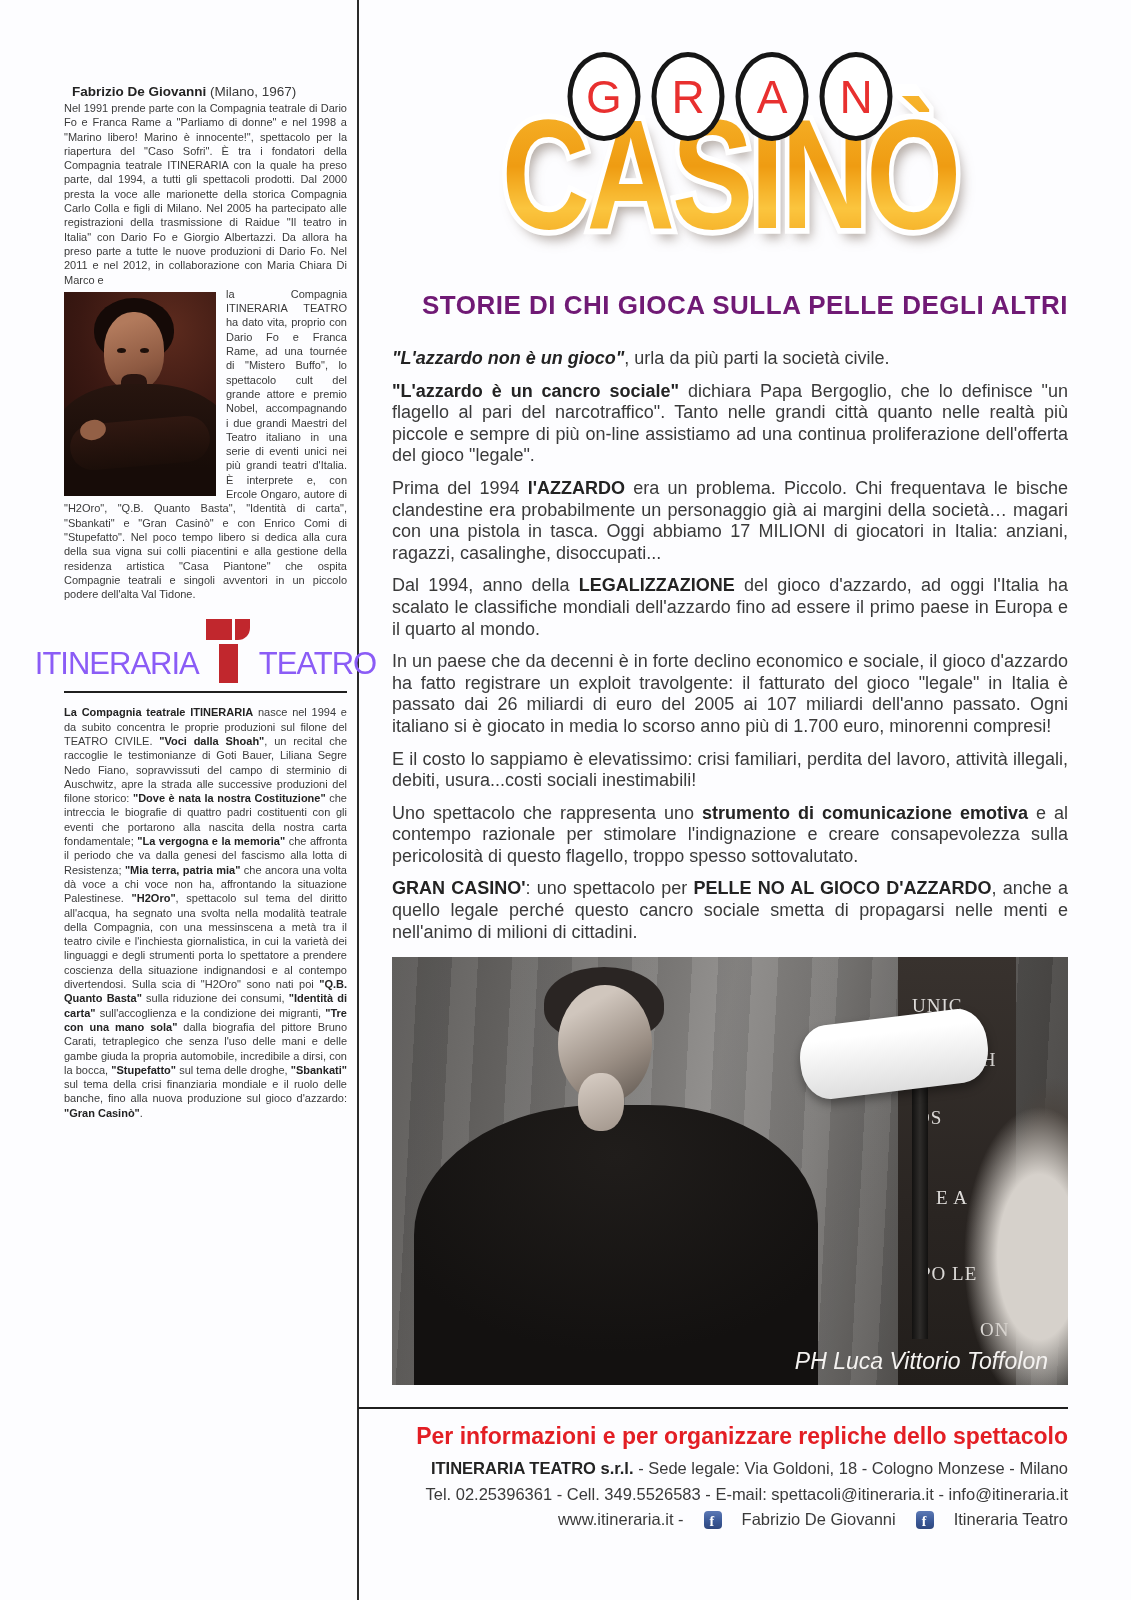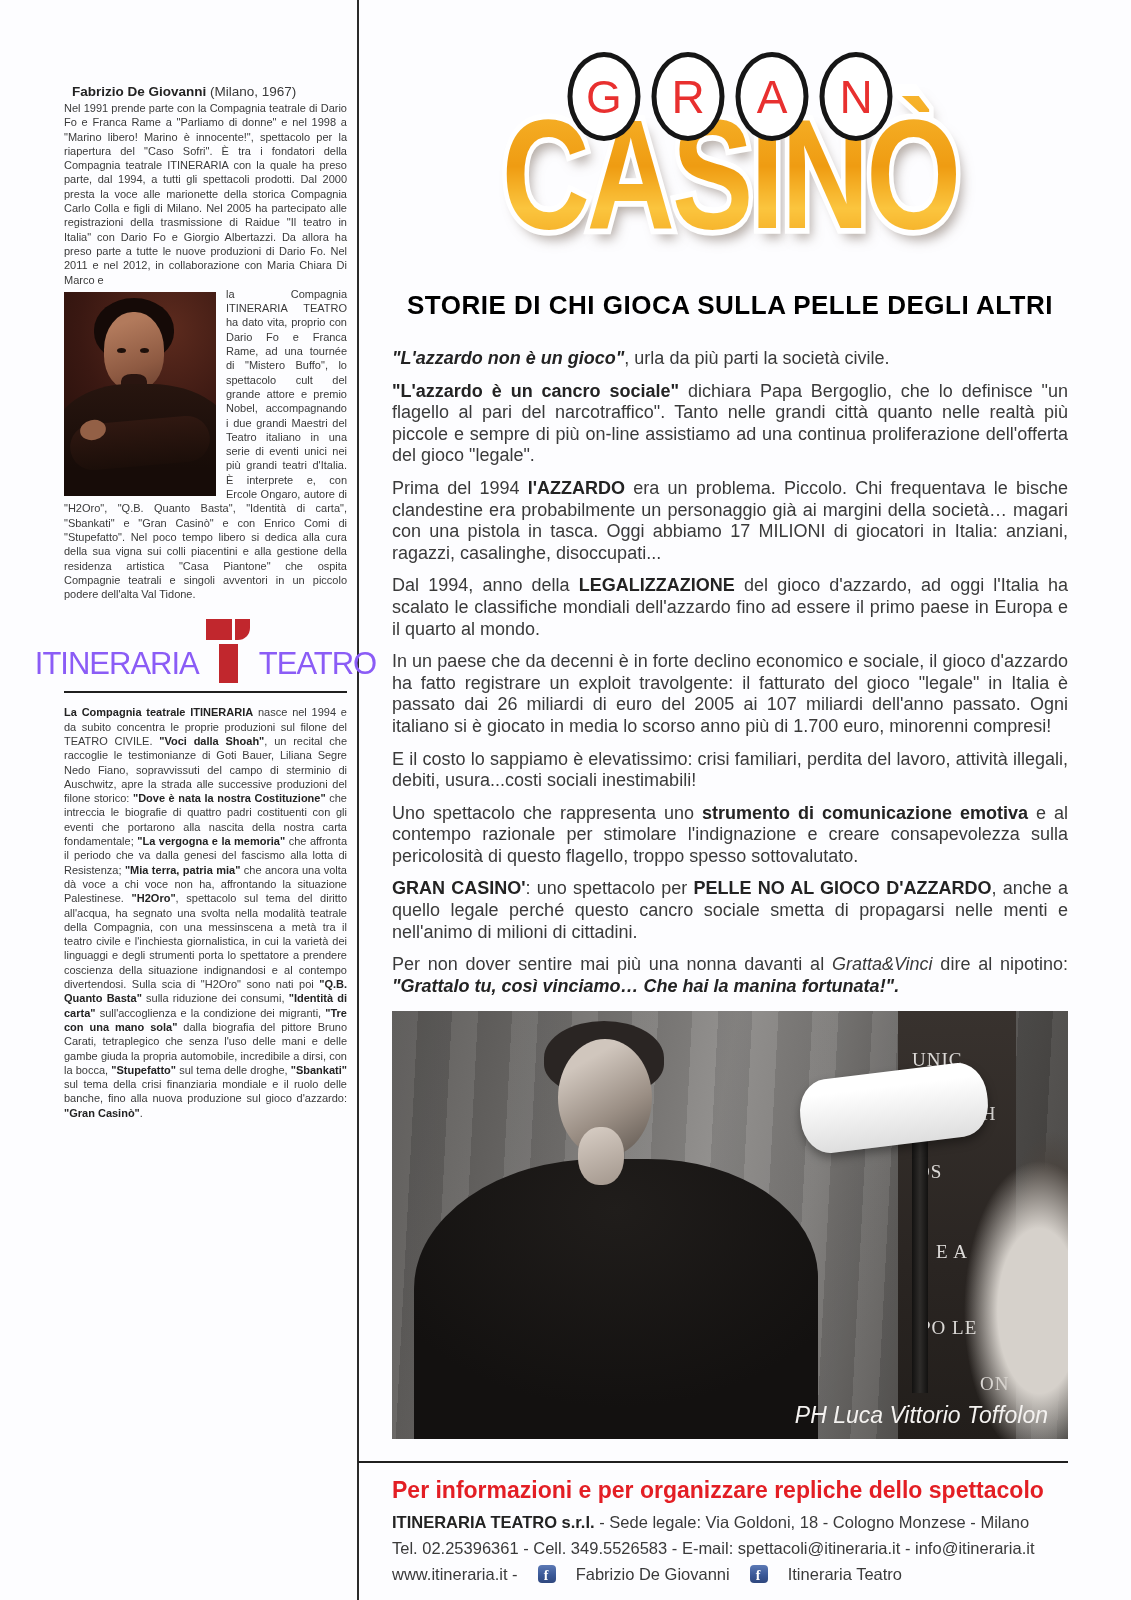--- a/index.html
+++ b/index.html
@@ -39,21 +39,21 @@
   .granlogo{position:relative;height:252px;}
   .casino-box{position:relative;height:180px;margin-top:72px;}
   .casino-layer{position:absolute;left:50%;top:0;transform:translateX(-50%) scaleY(1.28);transform-origin:top center;
                 white-space:nowrap;font-weight:700;font-size:122px;letter-spacing:-3px;line-height:1;}
   .casino-stroke{-webkit-text-stroke:9px #ffffff;color:#fff;text-shadow:6px 8px 10px rgba(118,102,90,.55);}
   .casino-fill{background:linear-gradient(180deg,#f7b42c 0%,#ef9c12 45%,#fbc53e 72%,#f2a51c 100%);
                -webkit-background-clip:text;background-clip:text;color:transparent;z-index:2;}
   .gran-row{position:absolute;left:50%;top:-44px;transform:translateX(-50%);display:flex;gap:11px;z-index:3;}
   .gran-circle{width:63px;height:79px;border:5px solid #161616;border-radius:50%;background:#fff;
                display:flex;align-items:center;justify-content:center;font-size:46px;font-weight:500;color:#e8302f;}
-  .subtitle{text-align:center;font-weight:700;font-size:26px;color:#000000;letter-spacing:.5px;margin-top:14px;}
+  .subtitle{text-align:right;font-weight:700;font-size:26px;color:#701a75;letter-spacing:.5px;margin-top:14px;}
   .art p{font-size:18px;line-height:1.2;text-align:justify;margin:0 0 11px;}
   
   .photo{position:relative;width:676px;height:428px;margin-top:14px;overflow:hidden;
          background:linear-gradient(100deg,#585654 0%,#6f6d6b 22%,#8c8a88 46%,#7b7977 60%,#565452 78%,#403e3c 100%);}
   .ph-curtain{position:absolute;inset:0;background:repeating-linear-gradient(93deg,rgba(255,255,255,.05) 0 26px,rgba(0,0,0,.07) 26px 60px);}
   .ph-poster{position:absolute;right:52px;top:0;width:118px;height:100%;
              background:linear-gradient(180deg,#38322e 0%,#2a2522 60%,#221e1b 100%);}
   .ph-frag{position:absolute;color:rgba(245,243,240,.88);font-size:19px;letter-spacing:1px;font-family:"Liberation Serif","DejaVu Serif",serif;}
   .ph-fore{position:absolute;right:-46px;top:150px;width:150px;height:300px;border-radius:50%;
            background:radial-gradient(closest-side,#d6d1cb 55%,rgba(214,209,203,0) 100%);}
@@ -65,21 +65,21 @@
            background:linear-gradient(90deg,#121110,#2e2c2a,#121110);}
   .ph-body{position:absolute;left:22px;top:148px;width:404px;height:282px;border-radius:46% 42% 0 0;
            background:radial-gradient(92% 100% at 50% 18%,#201d1b 0%,#131110 70%);z-index:1;}
   .ph-hair{position:absolute;left:152px;top:10px;width:120px;height:74px;border-radius:50% 50% 42% 42%;background:#2a2523;}
   .ph-face{position:absolute;left:166px;top:28px;width:94px;height:118px;border-radius:50%;
            background:linear-gradient(150deg,#d0c6bd 22%,#9a8e84 62%,#5c544d 100%);}
   .ph-fist{position:absolute;left:186px;top:116px;width:46px;height:58px;border-radius:46%;
            background:linear-gradient(160deg,#d9cfc6,#a2968c);z-index:2;}
   .ph-caption{position:absolute;right:20px;bottom:10px;color:#f4f2f0;font-style:italic;font-size:23px;z-index:4;}
   
-  .footer{margin:22px 0 0 -34px;padding:12px 0 0 34px;border-top:2px solid #1f1f1f;}
+  .footer{margin:22px 0 0 -34px;padding:12px 0 0 34px;border-top:2px solid #1f1f1f;text-align:right;}
   .f-head{color:#e31e24;font-weight:700;font-size:23px;margin:2px 0 6px;}
   .f-line{font-size:16.5px;line-height:1.55;color:#3a3a3a;}
   .fb-chip{display:inline-flex;align-items:center;gap:20px;}
   .fb-icon{display:inline-block;width:18px;height:18px;border-radius:4px;vertical-align:-3px;position:relative;
            background:linear-gradient(180deg,#5c79b5 0%,#3b5998 55%,#2f477e 100%);}
   .fb-icon::after{content:"f";position:absolute;left:6px;top:0px;color:#fff;font-weight:700;font-size:14px;
                   font-family:"Liberation Serif","DejaVu Serif",serif;}
 </style>
 </head>
 <body>
@@ -142,21 +142,20 @@
 
     <div class="art">
       <p><span class="b i">"L'azzardo non è un gioco"</span><span>, urla da più parti la società civile.</span></p>
       <p><span class="b">"L'azzardo è un cancro sociale"</span><span> dichiara Papa Bergoglio, che lo definisce "un flagello al pari del narcotraffico". Tanto nelle grandi città quanto nelle realtà più piccole e sempre di più on-line assistiamo ad una continua proliferazione dell'offerta del gioco "legale".</span></p>
       <p><span>Prima del 1994 </span><span class="b">l'AZZARDO</span><span> era un problema. Piccolo. Chi frequentava le bische clandestine era probabilmente un personaggio già ai margini della società… magari con una pistola in tasca. Oggi abbiamo 17 MILIONI di giocatori in Italia: anziani, ragazzi, casalinghe, disoccupati...</span></p>
       <p><span>Dal 1994, anno della </span><span class="b">LEGALIZZAZIONE</span><span> del gioco d'azzardo, ad oggi l'Italia ha scalato le classifiche mondiali dell'azzardo fino ad essere il primo paese in Europa e il quarto al mondo.</span></p>
       <p><span>In un paese che da decenni è in forte declino economico e sociale, il gioco d'azzardo ha fatto registrare un exploit travolgente: il fatturato del gioco "legale" in Italia è passato dai 26 miliardi di euro del 2005 ai 107 miliardi dell'anno passato. Ogni italiano si è giocato in media lo scorso anno più di 1.700 euro, minorenni compresi!</span></p>
       <p><span>E il costo lo sappiamo è elevatissimo: crisi familiari, perdita del lavoro, attività illegali, debiti, usura...costi sociali inestimabili!</span></p>
       <p><span>Uno spettacolo che rappresenta uno </span><span class="b">strumento di comunicazione emotiva</span><span> e al contempo razionale per stimolare l'indignazione e creare consapevolezza sulla pericolosità di questo flagello, troppo spesso sottovalutato.</span></p>
       <p><span class="b">GRAN CASINO'</span><span>: uno spettacolo per </span><span class="b">PELLE NO AL GIOCO D'AZZARDO</span><span>, anche a quello legale perché questo cancro sociale smetta di propagarsi nelle menti e nell'animo di milioni di cittadini.</span></p>
-      <p><span>Per non dover sentire mai più una nonna davanti al </span><span class="i">Gratta&amp;Vinci</span><span> dire al nipotino: </span><span class="b i">"Grattalo tu, così vinciamo… Che hai la manina fortunata!".</span></p>
     </div>
 
     <figure class="photo" style="margin:14px 0 0;">
       <div class="ph-curtain"></div>
       <div class="ph-poster">
         <span class="ph-frag" style="left:14px;top:38px;">UNIC</span>
         <span class="ph-frag" style="left:70px;top:92px;">CH</span>
         <span class="ph-frag" style="left:18px;top:150px;">OS</span>
         <span class="ph-frag" style="left:30px;top:230px;margin-left:8px;">E A</span>
         <span class="ph-frag" style="left:22px;top:306px;">PO LE</span>

